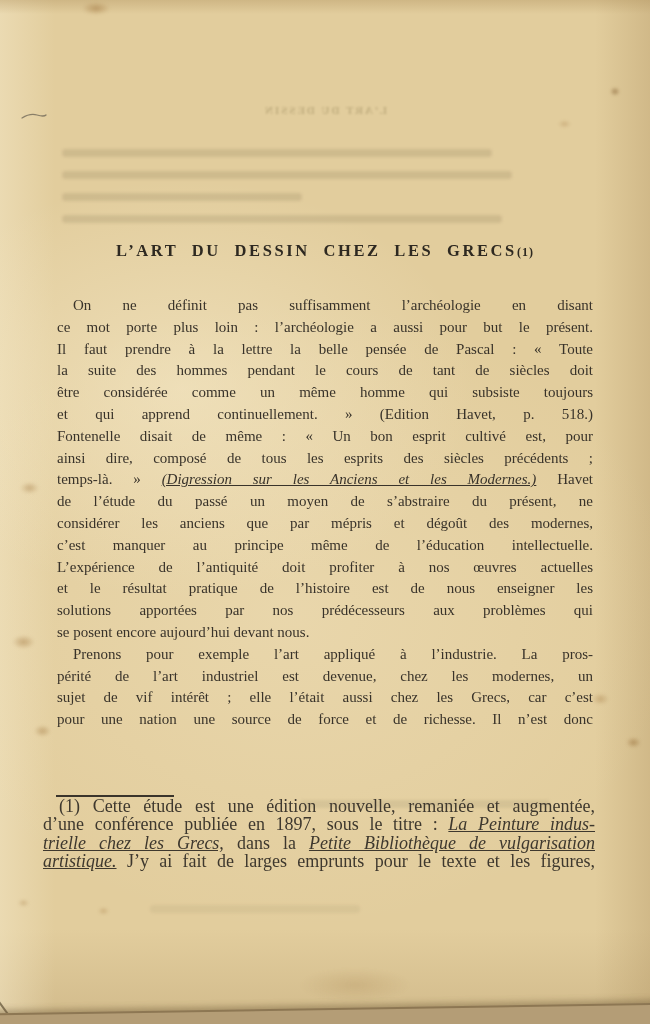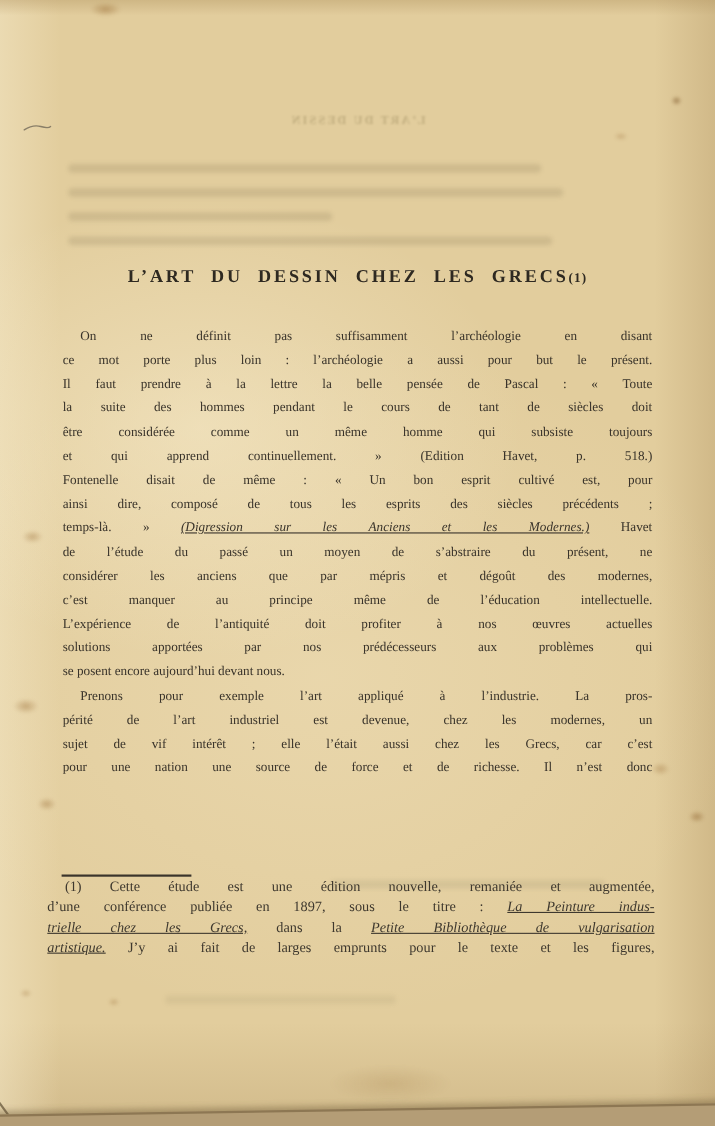--- a/index.html
+++ b/index.html
@@ -23,26 +23,26 @@
   .title {
     position:absolute; top:241px; left:57px; width:536px;
     text-align:center; font-weight:bold; color:#2e2921;
     font-size:16.5px; letter-spacing:2.6px; word-spacing:7px;
     white-space:nowrap;
   }
   .title .note { font-size:12px; letter-spacing:1px; }
 
   .body-block { position:absolute; top:295px; left:57px; width:536px; }
   .body-block .line {
-    font-size:12px; line-height:21.8px; height:21.8px;
+    font-size:15px; line-height:21.8px; height:21.8px;
     text-align:justify; text-align-last:justify; text-justify:inter-word;
     white-space:normal; color:#39332a;
   }
   .fn-block .line {
-    font-size:13px; line-height:18.4px; height:18.4px;
+    font-size:18px; line-height:18.4px; height:18.4px;
     text-align:justify; text-align-last:justify; text-justify:inter-word;
     color:#3e382e;
   }
   .line.indent { text-indent:16px; }
   .line.short { text-align-last:left; }
   .line .it { font-style:italic;text-decoration:underline; }
 
   .fn-rule {
     position:absolute; top:787px; left:56px; width:118px; height:2px;
     background:#3a342b; border:none;
@@ -136,20 +136,21 @@
       <div class="line"><span>la suite des hommes pendant le cours de tant de siècles doit</span></div>
       <div class="line"><span>être considérée comme un même homme qui subsiste toujours</span></div>
       <div class="line"><span>et qui apprend continuellement. » (Edition Havet, p. 518.)</span></div>
       <div class="line"><span>Fontenelle disait de même : « Un bon esprit cultivé est, pour</span></div>
       <div class="line"><span>ainsi dire, composé de tous les esprits des siècles précédents ;</span></div>
       <div class="line"><span>temps-là. » </span><span class="it">(Digression sur les Anciens et les Modernes.)</span><span> Havet</span></div>
       <div class="line"><span>de l’étude du passé un moyen de s’abstraire du présent, ne</span></div>
       <div class="line"><span>considérer les anciens que par mépris et dégoût des modernes,</span></div>
       <div class="line"><span>c’est manquer au principe même de l’éducation intellectuelle.</span></div>
       <div class="line"><span>L’expérience de l’antiquité doit profiter à nos œuvres actuelles</span></div>
+      <div class="line"><span>et le résultat pratique de l’histoire est de nous enseigner les</span></div>
       <div class="line"><span>solutions apportées par nos prédécesseurs aux problèmes qui</span></div>
       <div class="line short"><span>se posent encore aujourd’hui devant nous.</span></div>
       <div class="line indent"><span>Prenons pour exemple l’art appliqué à l’industrie. La pros-</span></div>
       <div class="line"><span>périté de l’art industriel est devenue, chez les modernes, un</span></div>
       <div class="line"><span>sujet de vif intérêt ; elle l’était aussi chez les Grecs, car c’est</span></div>
       <div class="line"><span>pour une nation une source de force et de richesse. Il n’est donc</span></div>
     </div>
 
   <hr class="fn-rule">
   <div class="fn-block">

